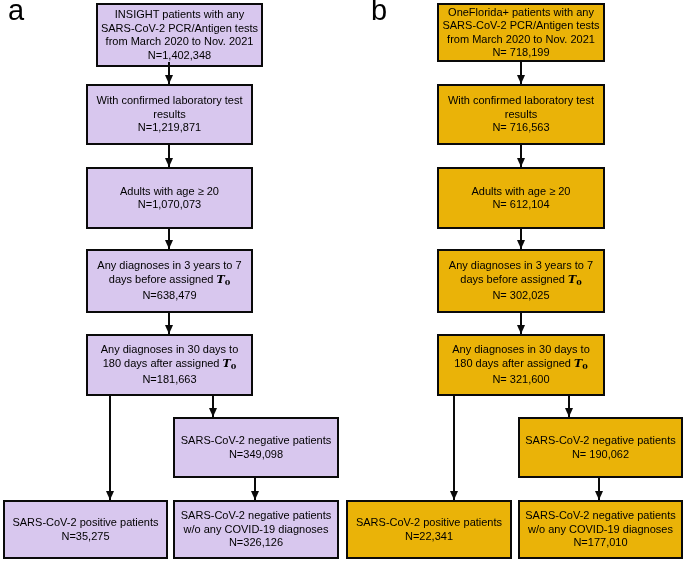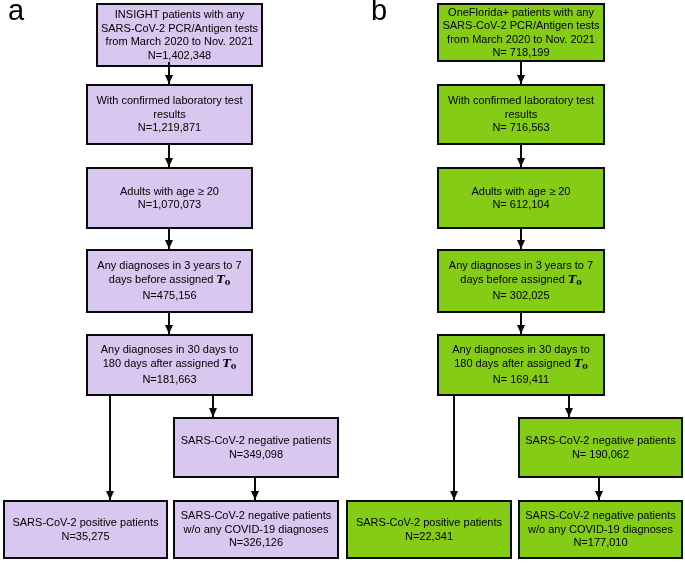--- a/index.html
+++ b/index.html
@@ -9,21 +9,21 @@
   }
   .panel { position:absolute; top:0; height:563px; }
   .plabel {
     position:absolute; top:-4px; font-size:29px; line-height:29px; color:#000;
   }
   .box {
     position:absolute; box-sizing:border-box; border:2px solid #0a0a0a;
     display:flex; align-items:center; justify-content:center;
   }
   .fa { background:#d8c7ee; }
-  .fb { background:#84cc16; }
+  .fb { background:#eab308; }
   .t {
     font-size:11px; line-height:13.5px; text-align:center;
     white-space:pre-line; color:#000;
   }
   .mt { font-family:"DejaVu Serif", serif; font-style:italic; font-weight:bold; }
   .ms { font-family:"DejaVu Serif", serif; font-weight:bold; font-size:8px; vertical-align:-2px; }
   .arr { position:absolute; width:2px; background:#0a0a0a; }
   .arr::after {
     content:""; position:absolute; left:-3.5px; bottom:0; width:0; height:0;
     border-left:4.5px solid transparent; border-right:4.5px solid transparent;
@@ -53,21 +53,21 @@
       </div>
     <div class="arr" style="left:168px; top:145px; height:22px;"></div>
 
     <div class="box fa" style="left:86px; top:167px; width:167px; height:62px;">
         <span class="t">Adults with age ≥ 20
 N=1,070,073</span>
       </div>
     <div class="arr" style="left:168px; top:229px; height:20px;"></div>
 
     <div class="box fa" style="left:86px; top:249px; width:167px; height:64px;">
-        <div class="t"><span>Any diagnoses in 3 years to 7</span><br><span>days before assigned </span><span class="mt">T</span><span class="ms">0</span><br><span>N=475,156</span></div>
+        <div class="t"><span>Any diagnoses in 3 years to 7</span><br><span>days before assigned </span><span class="mt">T</span><span class="ms">0</span><br><span>N=638,479</span></div>
       </div>
     <div class="arr" style="left:168px; top:313px; height:21px;"></div>
 
     <div class="box fa" style="left:86px; top:334px; width:167px; height:62px;">
         <div class="t"><span>Any diagnoses in 30 days to</span><br><span>180 days after assigned </span><span class="mt">T</span><span class="ms">0</span><br><span>N=181,663</span></div>
       </div>
 
     <div class="arr" style="left:109px; top:396px; height:104px;"></div>
     <div class="arr" style="left:212px; top:396px; height:21px;"></div>
 
@@ -111,21 +111,21 @@
 N= 612,104</span>
       </div>
     <div class="arr" style="left:177px; top:229px; height:20px;"></div>
 
     <div class="box fb" style="left:94px; top:249px; width:168px; height:64px;">
         <div class="t"><span>Any diagnoses in 3 years to 7</span><br><span>days before assigned </span><span class="mt">T</span><span class="ms">0</span><br><span>N= 302,025</span></div>
       </div>
     <div class="arr" style="left:177px; top:313px; height:21px;"></div>
 
     <div class="box fb" style="left:94px; top:334px; width:168px; height:62px;">
-        <div class="t"><span>Any diagnoses in 30 days to</span><br><span>180 days after assigned </span><span class="mt">T</span><span class="ms">0</span><br><span>N= 169,411</span></div>
+        <div class="t"><span>Any diagnoses in 30 days to</span><br><span>180 days after assigned </span><span class="mt">T</span><span class="ms">0</span><br><span>N= 321,600</span></div>
       </div>
 
     <div class="arr" style="left:110px; top:396px; height:104px;"></div>
     <div class="arr" style="left:225px; top:396px; height:21px;"></div>
 
     <div class="box fb" style="left:175px; top:417px; width:165px; height:61px;">
         <span class="t">SARS-CoV-2 negative patients
 N= 190,062</span>
       </div>
     <div class="arr" style="left:255px; top:478px; height:22px;"></div>

